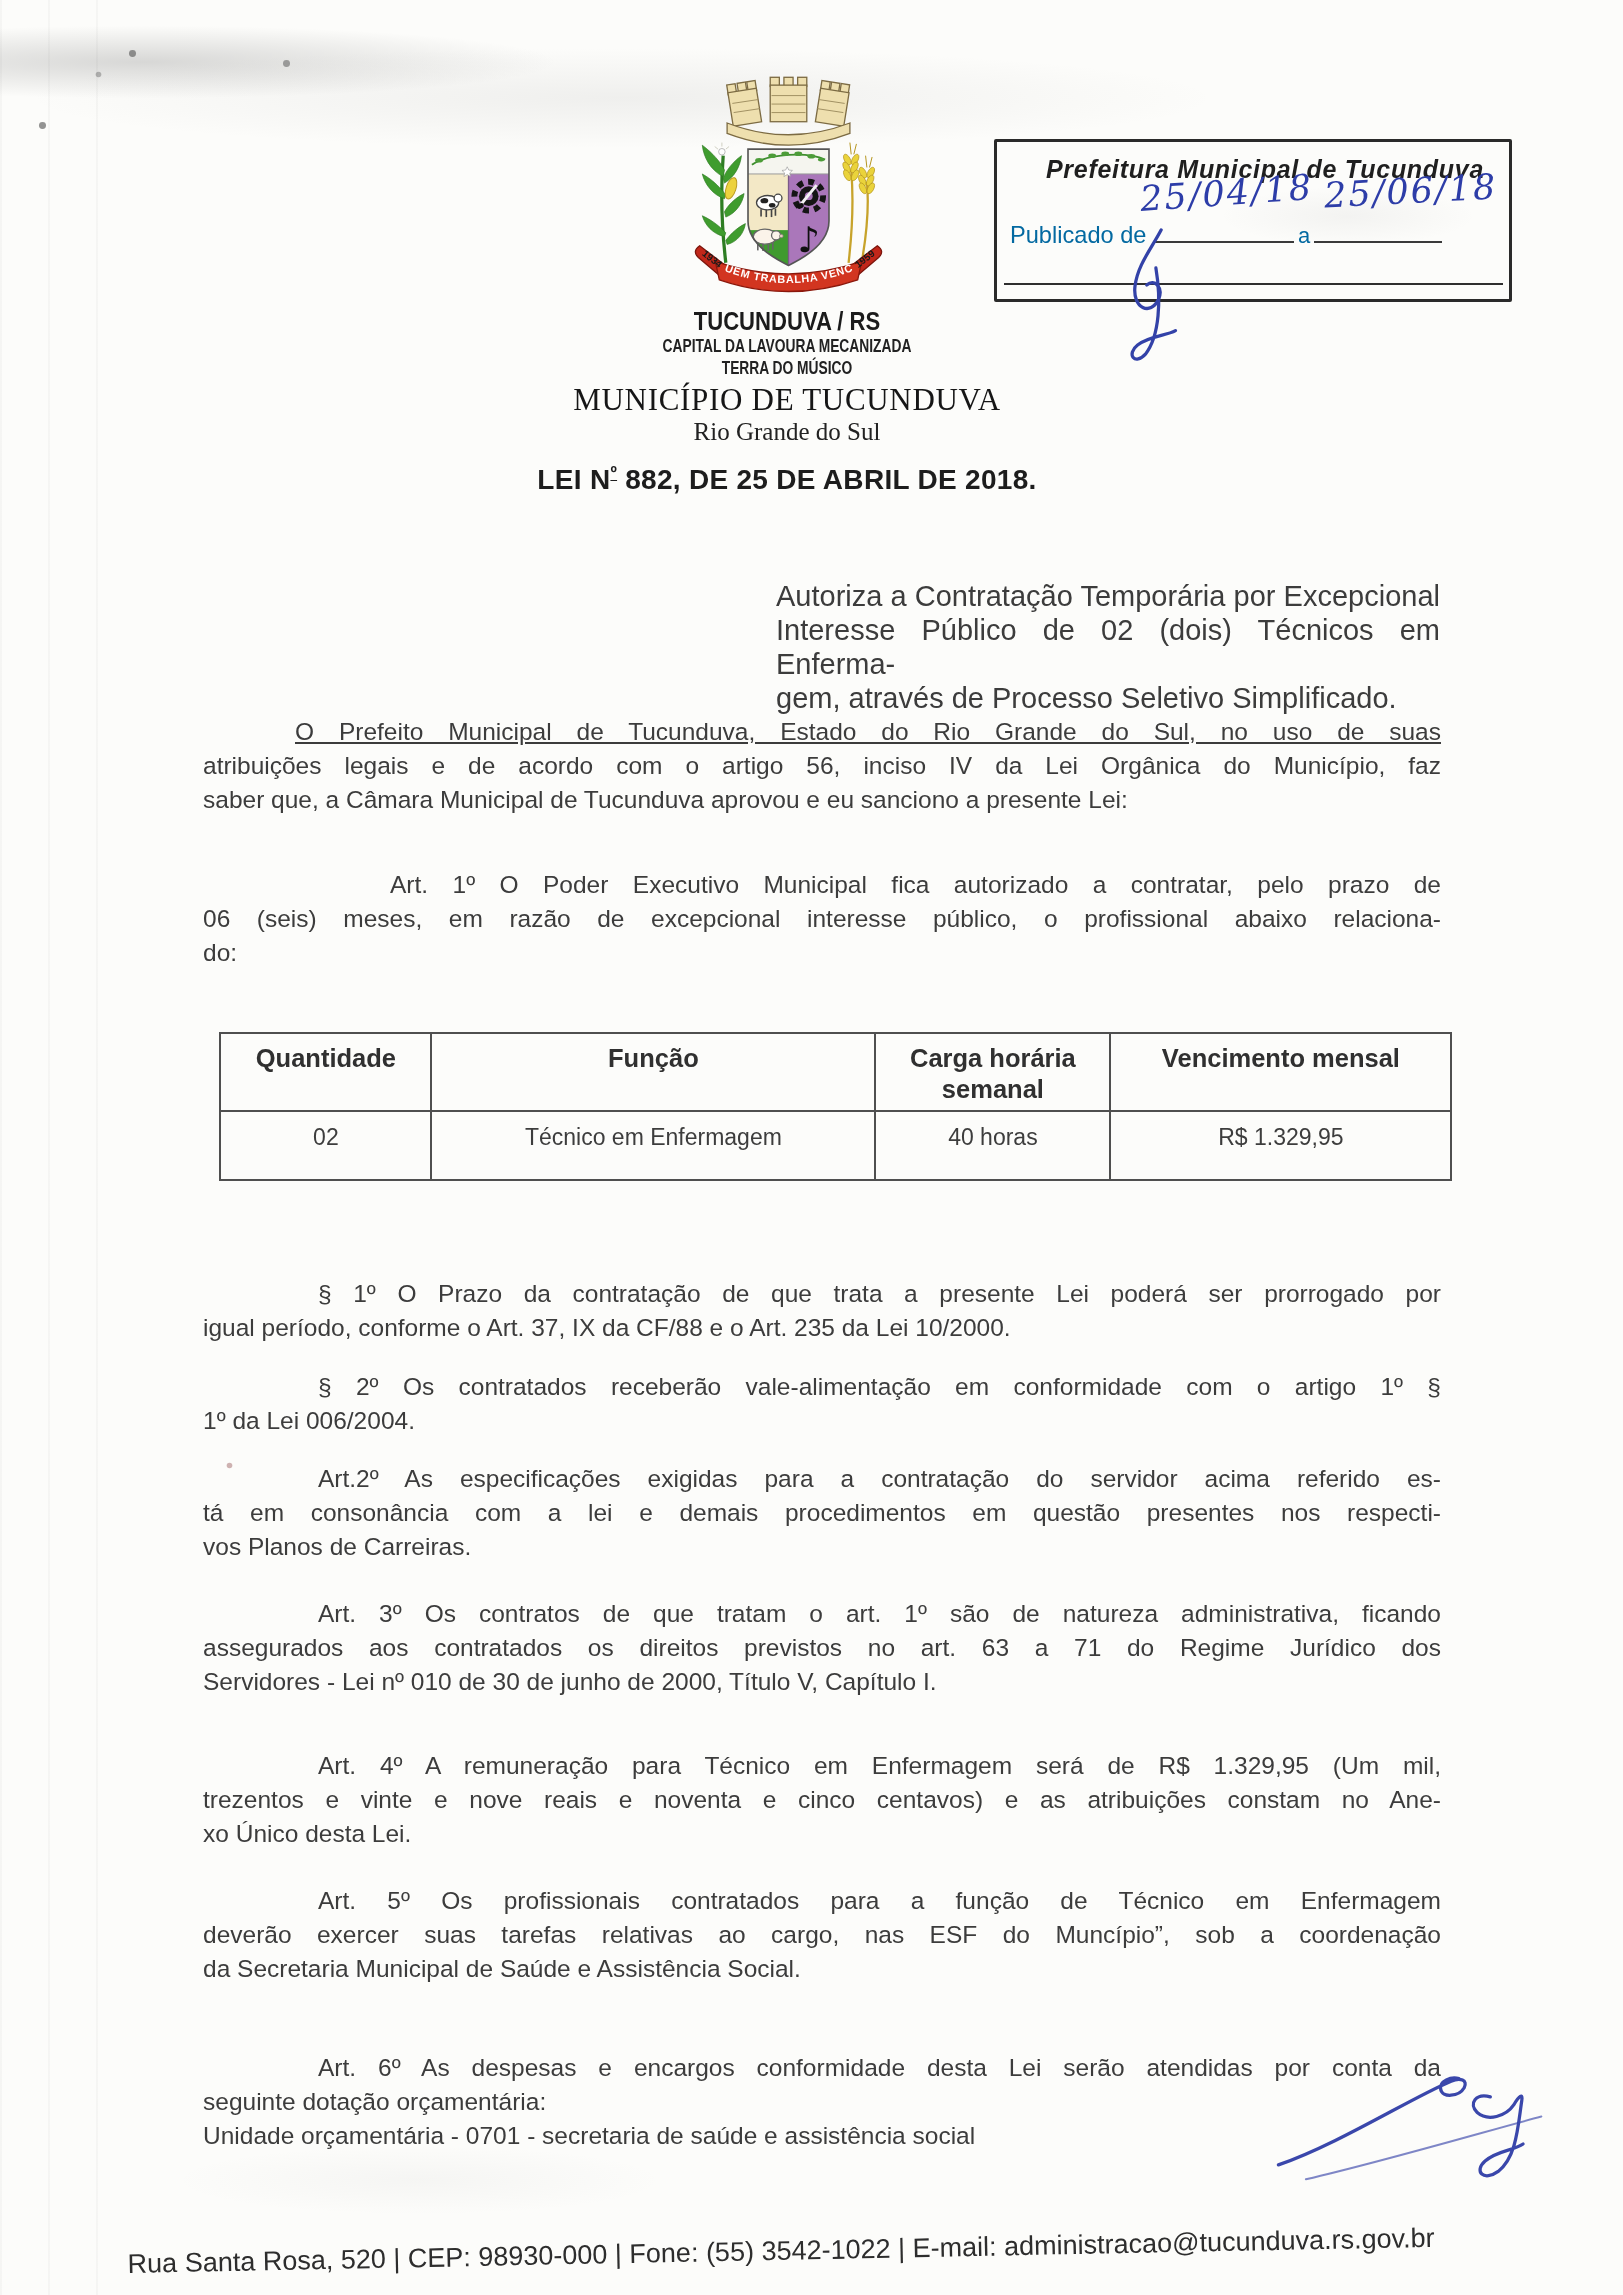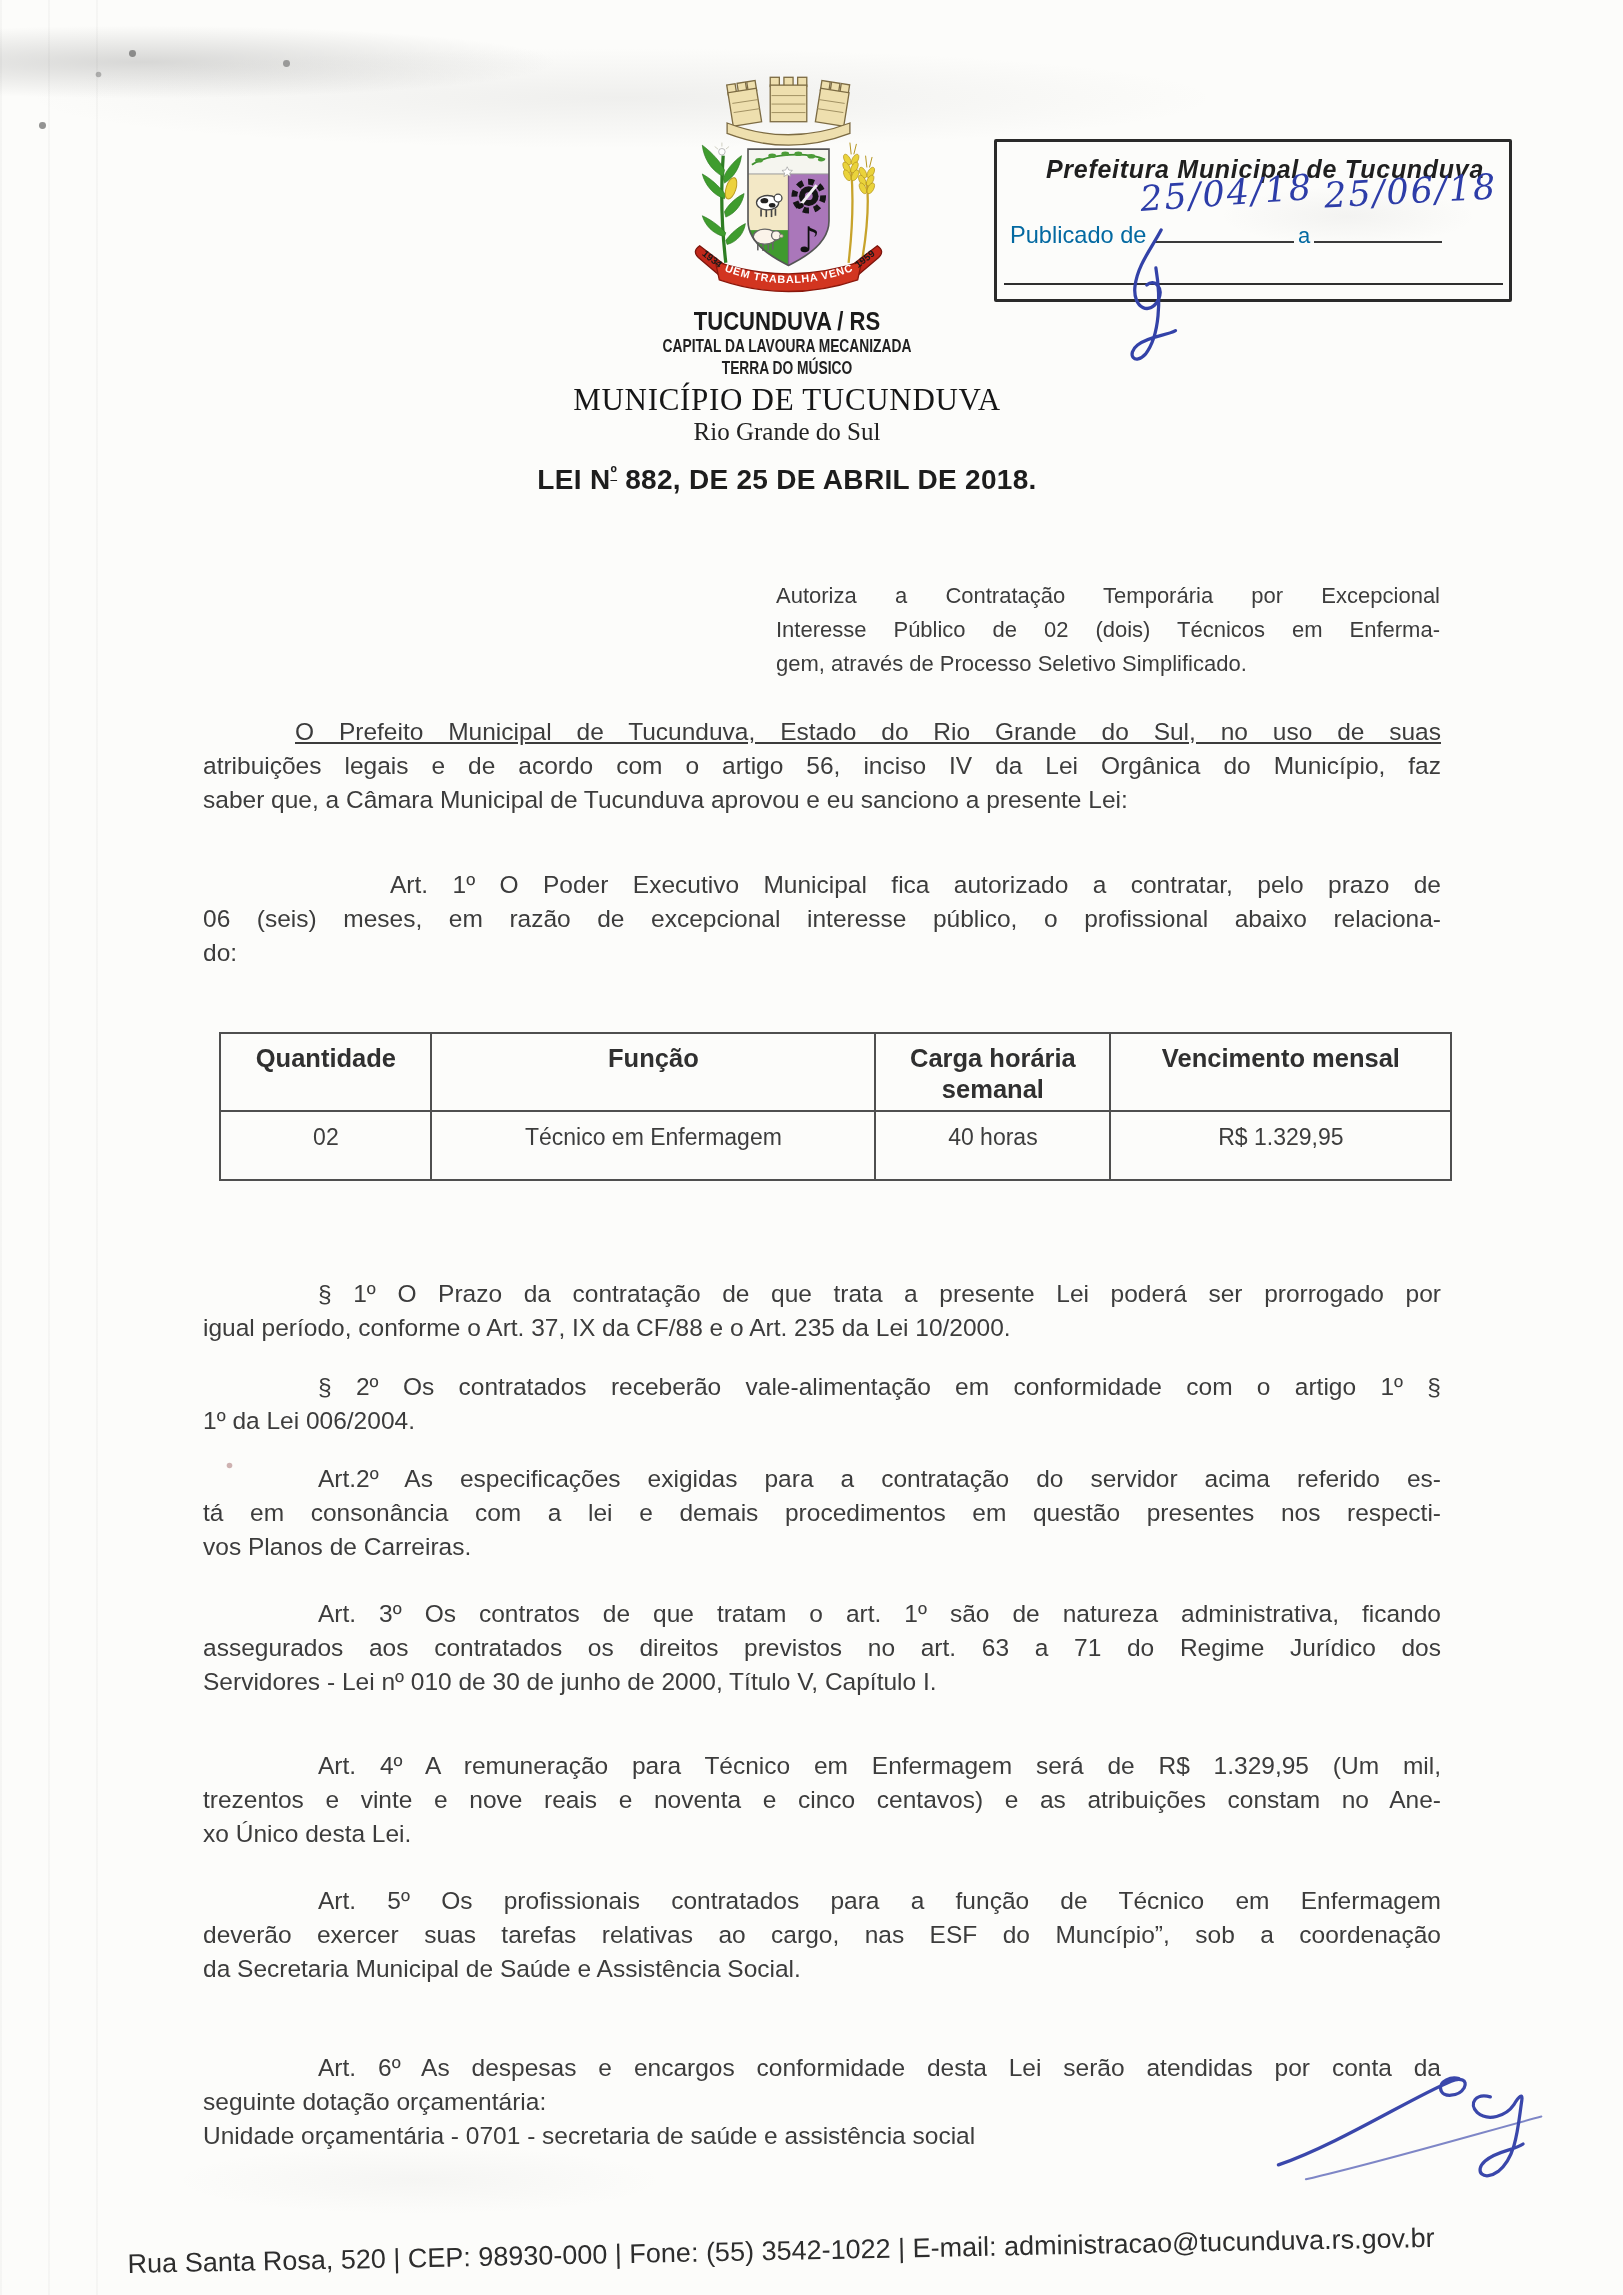--- a/index.html
+++ b/index.html
@@ -36,21 +36,21 @@
   
   .cline{position:absolute;left:0;width:100%;text-align:center;transform:translateX(-25px);}
   .crest-city{top:306px;font-weight:bold;font-size:26px;color:#1b1b1b;transform:translateX(-25px) scaleX(.85);}
   .crest-sub1{top:336px;font-weight:bold;font-size:17.7px;color:#222;transform:translateX(-25px) scaleX(.78);}
   .crest-sub2{top:358px;font-weight:bold;font-size:17.7px;color:#222;transform:translateX(-25px) scaleX(.78);}
   .muni{top:382px;font-family:"Liberation Serif",serif;font-size:31px;color:#161616;letter-spacing:0.7px;}
   .state{top:418px;font-family:"Liberation Serif",serif;font-size:25px;color:#222;}
   .law-title{top:463px;font-weight:bold;font-size:28px;color:#1d1d1d;letter-spacing:0.3px;}
   .law-title .ord{font-size:62%;vertical-align:super;text-decoration:underline;}
   
-  .ementa{position:absolute;left:776px;top:579px;width:664px;font-size:22px;line-height:34px;color:#3c3c3c;}
+  .ementa{position:absolute;left:776px;top:579px;width:664px;font-size:29px;line-height:34px;color:#3c3c3c;}
   
   .bodytext{position:absolute;left:203px;top:715px;width:1238px;font-size:24.5px;line-height:34px;color:#3c3c3c;}
   .line{min-height:34px;}
   .line.j{text-align:justify;text-align-last:justify;}
   .ind140{padding-left:92px;text-decoration:underline;}
   .ind175{padding-left:115px;}
   .ind285{padding-left:187px;}
   .p-art1{margin-top:51px;}
   .law-table{margin:62px 0 0 16.4px;border-collapse:collapse;width:1231px;table-layout:fixed;
              border:2.6px solid #4a4a4a;}

